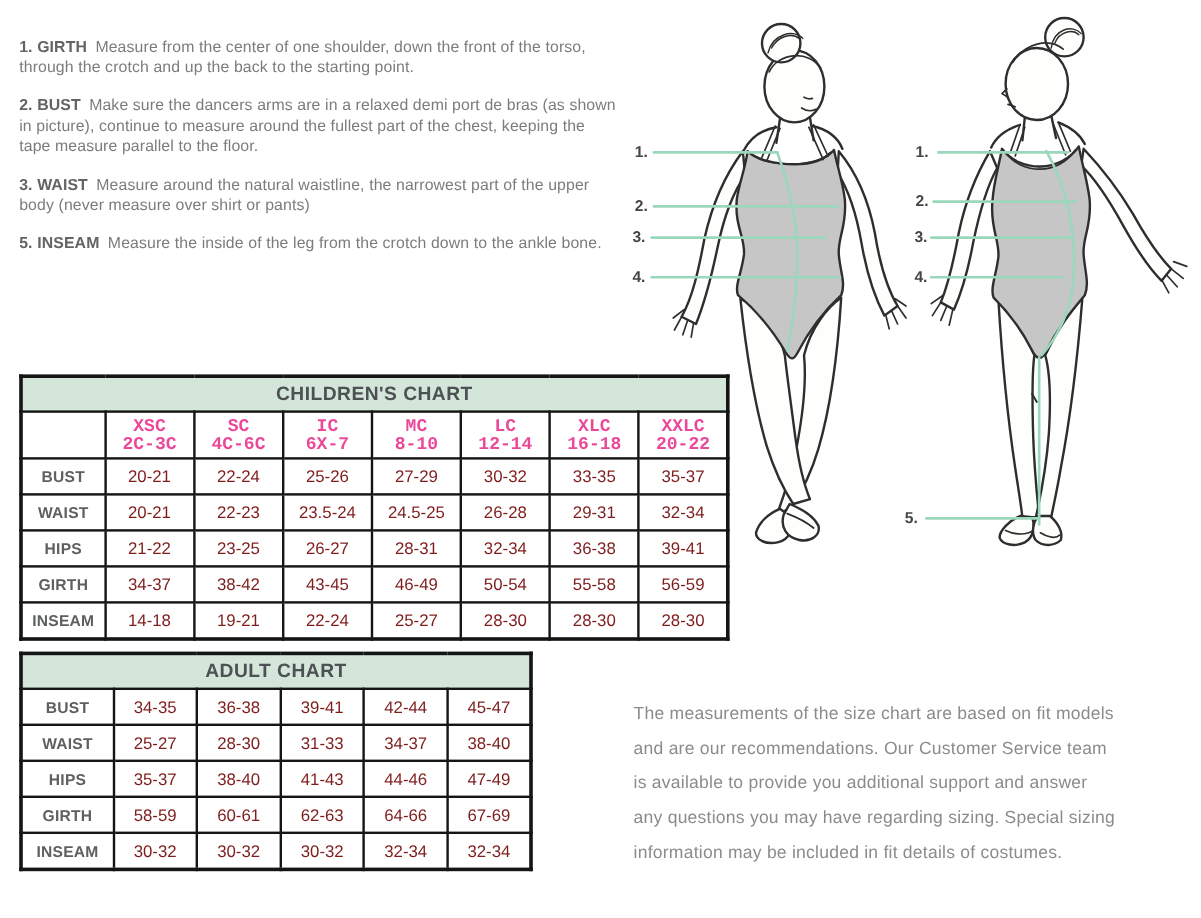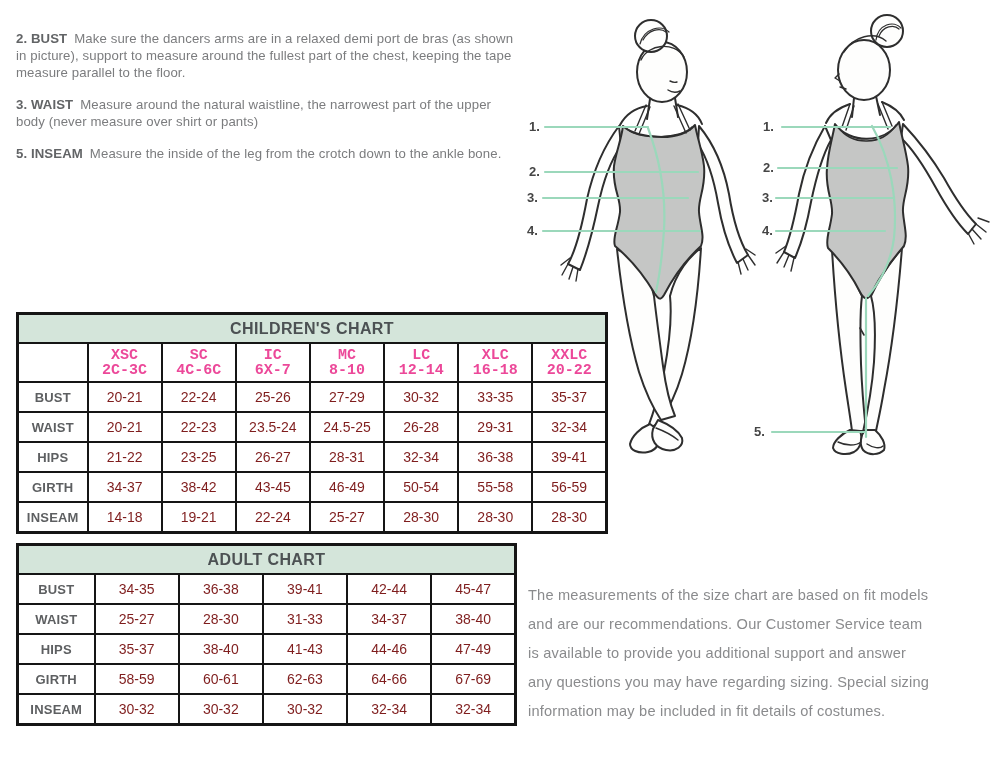--- a/index.html
+++ b/index.html
@@ -11,42 +11,45 @@
   .instructions{position:absolute;left:16px;top:30px;width:499px;}
   .instr{margin:0 0 15px 0;font-size:13.2px;line-height:17px;color:#7b7c7e;letter-spacing:.1px;}
   .instr .lead{font-weight:700;color:#626466;margin-right:7px;}
   .unisex-note{margin:0;font-size:13.2px;line-height:17px;color:#7b7c7e;letter-spacing:.1px;}
   
   .figures-svg{position:absolute;left:520px;top:0;width:481px;height:540px;}
   .fig-label{position:absolute;font-size:13px;font-weight:700;color:#454545;}
   
   .chart-wrap{position:absolute;}
   .chart-children{left:16px;top:312px;width:592px;}
-  .chart-adult{left:16px;top:543px;width:501px;}
+  .chart-adult{left:16px;top:543px;width:428px;}
   table.chart-table{width:100%;border-collapse:collapse;table-layout:fixed;border:3px solid #151515;background:#fff;padding-left:40px;}
   table.chart-table th,table.chart-table td{border:2px solid #151515;text-align:center;vertical-align:middle;padding:0;}
   th.chart-title{background:#d4e5da;height:27px;font-size:16px;font-weight:700;color:#4c5153;letter-spacing:.4px;}
   th.size-head{height:37px;font-size:15px;line-height:15px;font-weight:700;color:#ec4899;font-family:Liberation Mono, monospace;}
   th.corner{background:#fff;}
   th.row-label{height:28px;font-size:13px;font-weight:700;color:#5d5f61;letter-spacing:.2px;}
   table.chart-table td{height:28px;font-size:14px;color:#7f1d1d;}
   
   .sizing-note{
     position:absolute;left:528px;top:566px;width:406px;
     font-size:14.6px;line-height:29px;color:#8a8b8d;letter-spacing:.2px;
   }
 </style>
 </head>
 <body>
 
 <div class="page">
 
   <div class="instructions">
     <p class="instr">
-      <span class="lead"><span>2.</span> <span>BUST</span></span><span>Make sure the dancers arms are in a relaxed demi port de bras (as shown in picture), support to measure around the fullest part of the chest, keeping the tape measure parallel to the floor.</span>
+      <span class="lead"><span>1.</span> <span>GIRTH</span></span><span>Measure from the center of one shoulder, down the front of the torso, through the crotch and up the back to the starting point.</span>
+    </p>
+    <p class="instr">
+      <span class="lead"><span>2.</span> <span>BUST</span></span><span>Make sure the dancers arms are in a relaxed demi port de bras (as shown in picture), continue to measure around the fullest part of the chest, keeping the tape measure parallel to the floor.</span>
     </p>
     <p class="instr">
       <span class="lead"><span>3.</span> <span>WAIST</span></span><span>Measure around the natural waistline, the narrowest part of the upper body (never measure over shirt or pants)</span>
     </p>
     <p class="instr">
       <span class="lead"><span>5.</span> <span>INSEAM</span></span><span>Measure the inside of the leg from the crotch down to the ankle bone.</span>
     </p>
   </div>
 
   <svg class="figures-svg" viewBox="0 0 481 540">

